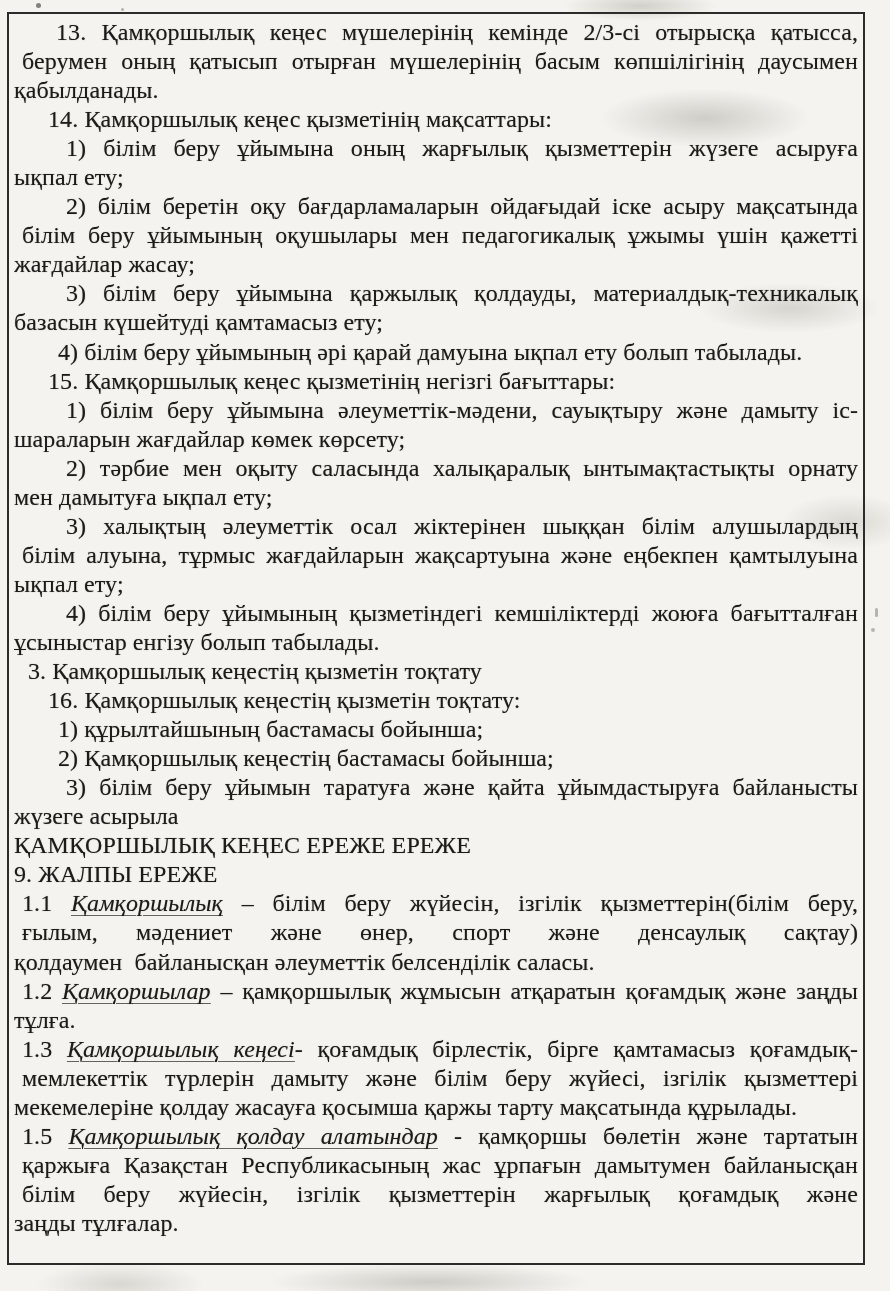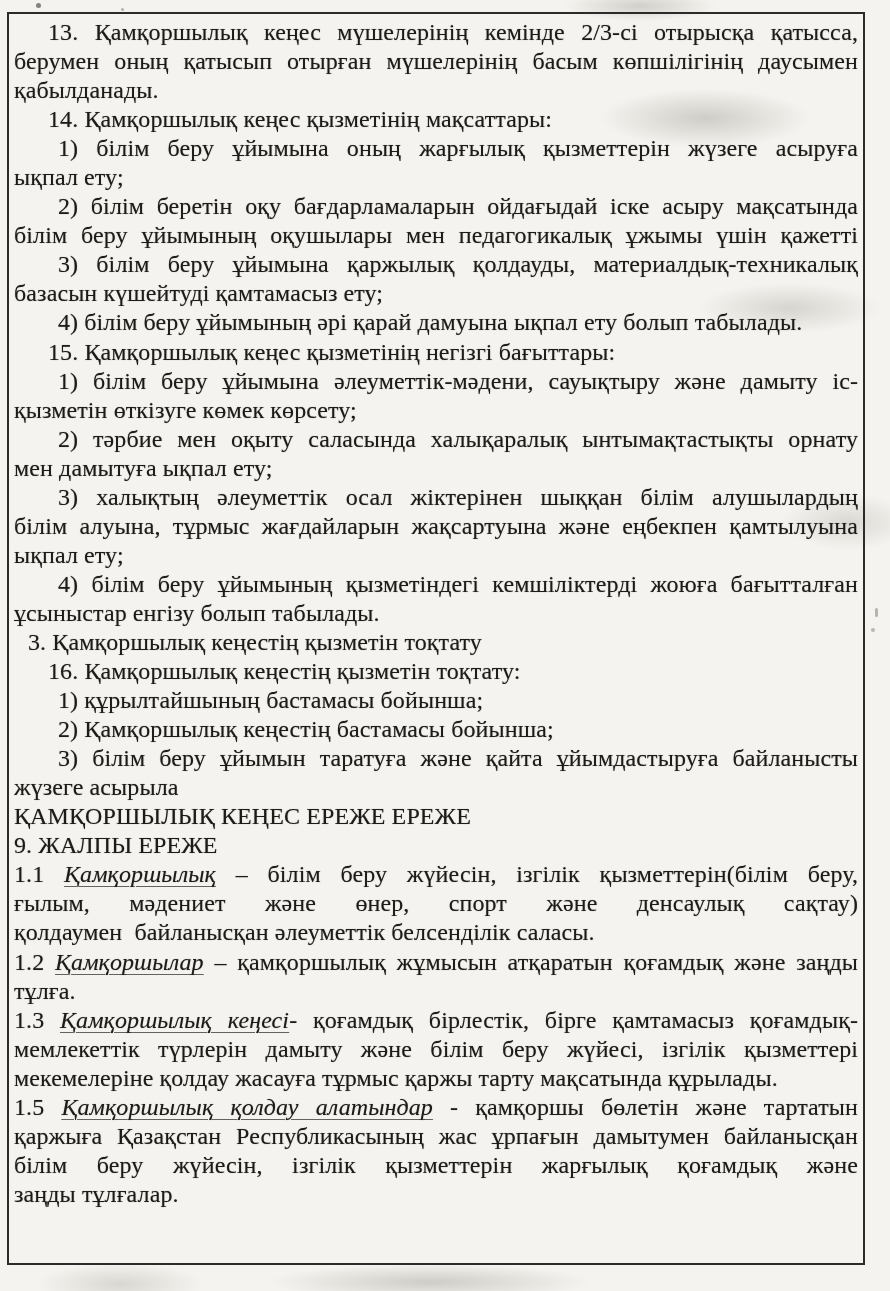--- a/index.html
+++ b/index.html
@@ -37,21 +37,21 @@
     font-size:24px;
     letter-spacing:.1px;
     text-shadow:0 0 1px rgba(30,30,28,.45);
   }
   .line{
     height:29.05px;
     line-height:29.05px;
     overflow:hidden;
     white-space:normal;
   }
-  .line.just{text-align:justify;}
+  .line.just{text-align:justify;margin-left:8px;}
   .line.just::after{content:"";display:inline-block;width:100%;height:0;}
   .ia{padding-left:34px;}
   .ib{padding-left:44px;}
   .ic{padding-left:14px;}
   .u{
     text-decoration:underline;
     text-decoration-thickness:1px;
     text-underline-offset:4px;
     text-decoration-color:rgba(60,58,54,.55);
     font-style:italic;
@@ -69,26 +69,27 @@
   <div class="frame">
     <div class="doc">
         <div class="line ia just"><span>13. Қамқоршылық кеңес мүшелерінің кемінде 2/3-сі отырысқа қатысса,</span></div>
         <div class="line just"><span>берумен оның қатысып отырған мүшелерінің басым көпшілігінің даусымен</span></div>
         <div class="line"><span>қабылданады.</span></div>
         <div class="line ia"><span>14. Қамқоршылық кеңес қызметінің мақсаттары:</span></div>
         <div class="line ib just"><span>1) білім беру ұйымына оның жарғылық қызметтерін жүзеге асыруға</span></div>
         <div class="line"><span>ықпал ету;</span></div>
         <div class="line ib just"><span>2) білім беретін оқу бағдарламаларын ойдағыдай іске асыру мақсатында</span></div>
         <div class="line just"><span>білім беру ұйымының оқушылары мен педагогикалық ұжымы үшін қажетті</span></div>
+        <div class="line"><span>жағдайлар жасау;</span></div>
         <div class="line ib just"><span>3) білім беру ұйымына қаржылық қолдауды, материалдық-техникалық</span></div>
         <div class="line"><span>базасын күшейтуді қамтамасыз ету;</span></div>
         <div class="line ib"><span>4) білім беру ұйымының әрі қарай дамуына ықпал ету болып табылады.</span></div>
         <div class="line ia"><span>15. Қамқоршылық кеңес қызметінің негізгі бағыттары:</span></div>
         <div class="line ib just"><span>1) білім беру ұйымына әлеуметтік-мәдени, сауықтыру және дамыту іс-</span></div>
-        <div class="line"><span>қызметін өткізуге көмек көрсету;</span></div>
+        <div class="line"><span>шараларын жағдайлар көмек көрсету;</span></div>
         <div class="line ib just"><span>2) тәрбие мен оқыту саласында халықаралық ынтымақтастықты орнату</span></div>
         <div class="line"><span>мен дамытуға ықпал ету;</span></div>
         <div class="line ib just"><span>3) халықтың әлеуметтік осал жіктерінен шыққан білім алушылардың</span></div>
         <div class="line just"><span>білім алуына, тұрмыс жағдайларын жақсартуына және еңбекпен қамтылуына</span></div>
         <div class="line"><span>ықпал ету;</span></div>
         <div class="line ib just"><span>4) білім беру ұйымының қызметіндегі кемшіліктерді жоюға бағытталған</span></div>
         <div class="line"><span>ұсыныстар енгізу болып табылады.</span></div>
         <div class="line ic"><span>3. Қамқоршылық кеңестің қызметін тоқтату</span></div>
         <div class="line ia"><span>16. Қамқоршылық кеңестің қызметін тоқтату:</span></div>
         <div class="line ib"><span>1) құрылтайшының бастамасы бойынша;</span></div>
@@ -97,21 +98,21 @@
         <div class="line"><span>жүзеге асырыла</span></div>
         <div class="line"><span>ҚАМҚОРШЫЛЫҚ КЕҢЕС ЕРЕЖЕ ЕРЕЖЕ</span></div>
         <div class="line"><span>9. ЖАЛПЫ ЕРЕЖЕ</span></div>
         <div class="line just"><span>1.1 </span><span class="u">Қамқоршылық</span><span> – білім беру жүйесін, ізгілік қызметтерін(білім беру,</span></div>
         <div class="line just"><span>ғылым, мәдениет және өнер, спорт және денсаулық сақтау)</span></div>
         <div class="line"><span>қолдаумен&nbsp; байланысқан әлеуметтік белсенділік саласы.</span></div>
         <div class="line just"><span>1.2 </span><span class="u">Қамқоршылар</span><span> – қамқоршылық жұмысын атқаратын қоғамдық және заңды</span></div>
         <div class="line"><span>тұлға.</span></div>
         <div class="line just"><span>1.3 </span><span class="u">Қамқоршылық кеңесі</span><span>- қоғамдық бірлестік, бірге қамтамасыз қоғамдық-</span></div>
         <div class="line just"><span>мемлекеттік түрлерін дамыту және білім беру жүйесі, ізгілік қызметтері</span></div>
-        <div class="line"><span>мекемелеріне қолдау жасауға тұрмыс қаржы тарту мақсатында құрылады.</span></div>
+        <div class="line"><span>мекемелеріне қолдау жасауға қосымша қаржы тарту мақсатында құрылады.</span></div>
         <div class="line just"><span>1.5 </span><span class="u">Қамқоршылық қолдау алатындар</span><span> - қамқоршы бөлетін және тартатын</span></div>
         <div class="line just"><span>қаржыға Қазақстан Республикасының жас ұрпағын дамытумен байланысқан</span></div>
         <div class="line just"><span>білім беру жүйесін, ізгілік қызметтерін жарғылық қоғамдық және</span></div>
         <div class="line"><span>заңды тұлғалар.</span></div>
       </div>
   </div>
   <div class="speck s1"></div>
   <div class="speck s2"></div>
   <div class="speck s3"></div>
   <div class="speck s4"></div>

